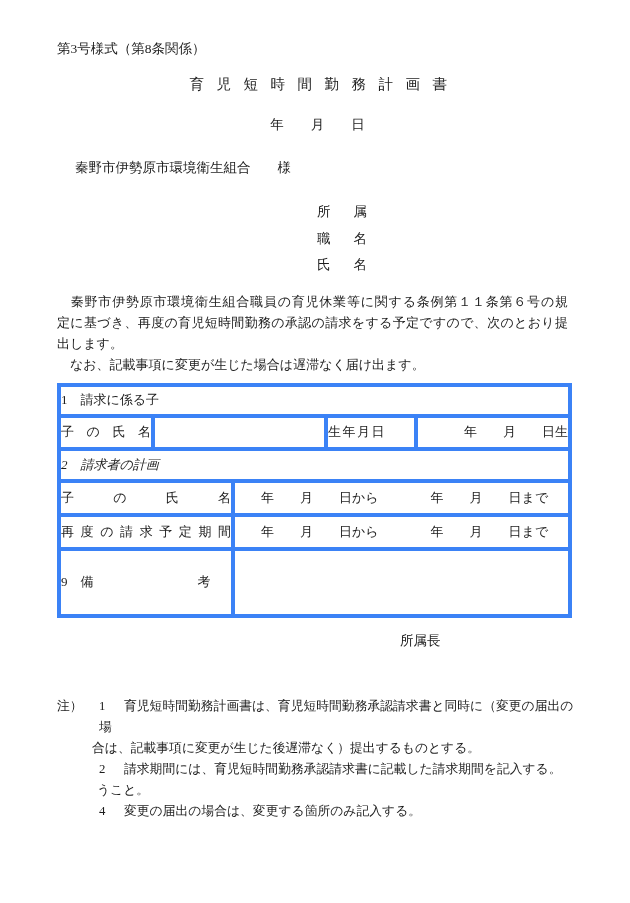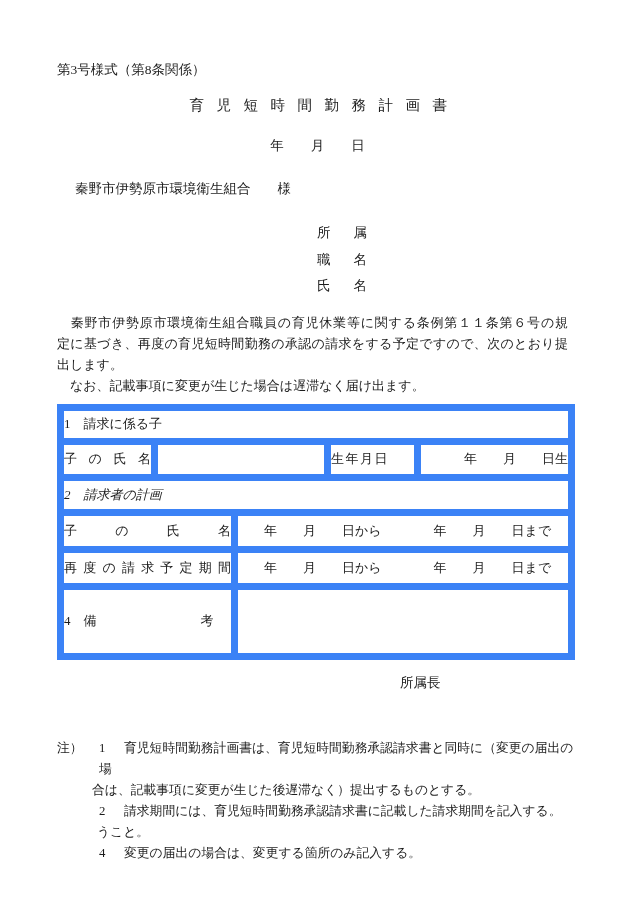--- a/index.html
+++ b/index.html
@@ -1,21 +1,21 @@
 <!DOCTYPE html>
 <html lang="ja"><head>
 <meta charset="utf-8">
 <style>
   html,body{margin:0;padding:0;background:#e8e8e8;}
   .page{
     position:relative;
     width:630px;height:903px;
     background:#ffffff;
     box-sizing:border-box;
-    padding:60px 52px 0 57px;
+    padding:39px 52px 0 57px;
     font-family:"Liberation Serif","DejaVu Serif",serif;
     color:#1c1c1c;
     overflow:hidden;
   }
   .form-no{font-size:13.5px;line-height:19px;}
   .doc-title{
     margin-top:17px;
     text-align:center;
     font-size:14.5px;
     letter-spacing:12.5px;
@@ -57,21 +57,21 @@
     text-align:justify;
     text-align-last:justify;
   }
   table.plan{
     margin-top:8px;
     border-collapse:collapse;
     table-layout:fixed;
     width:511px;
   }
   table.plan td{
-    border:7px solid #3b82f6;
+    border:4px solid #3b82f6;
     font-size:13px;
     vertical-align:middle;
     padding:0;
     overflow:hidden;
   }
   td.sec{padding-left:7px;}
   tr.r1 td{height:27px;}
   tr.r2 td{height:29px;}
   tr.r3 td{height:28px;font-style:italic;}
   tr.r4 td{height:30px;}
@@ -172,21 +172,21 @@
     </tr>
     <tr class="r4">
       <td colspan="2" class="just">子の氏名</td>
       <td colspan="3" class="val-left">　　年　　月　　日から　　　　年　　月　　日まで</td>
     </tr>
     <tr class="r5">
       <td colspan="2" class="just">再度の請求予定期間</td>
       <td colspan="3" class="val-left">　　年　　月　　日から　　　　年　　月　　日まで</td>
     </tr>
     <tr class="r6">
-      <td colspan="2" class="remarks-lbl">4　備　　　　　　　　考</td>
+      <td colspan="2" class="remarks-lbl">9　備　　　　　　　　考</td>
       <td colspan="3"></td>
     </tr>
   </tbody>
     </table>
 
   <div class="manager">所属長</div>
 
   <div class="notes">
     <div class="notes-label">注）</div>
     <div class="notes-items">

